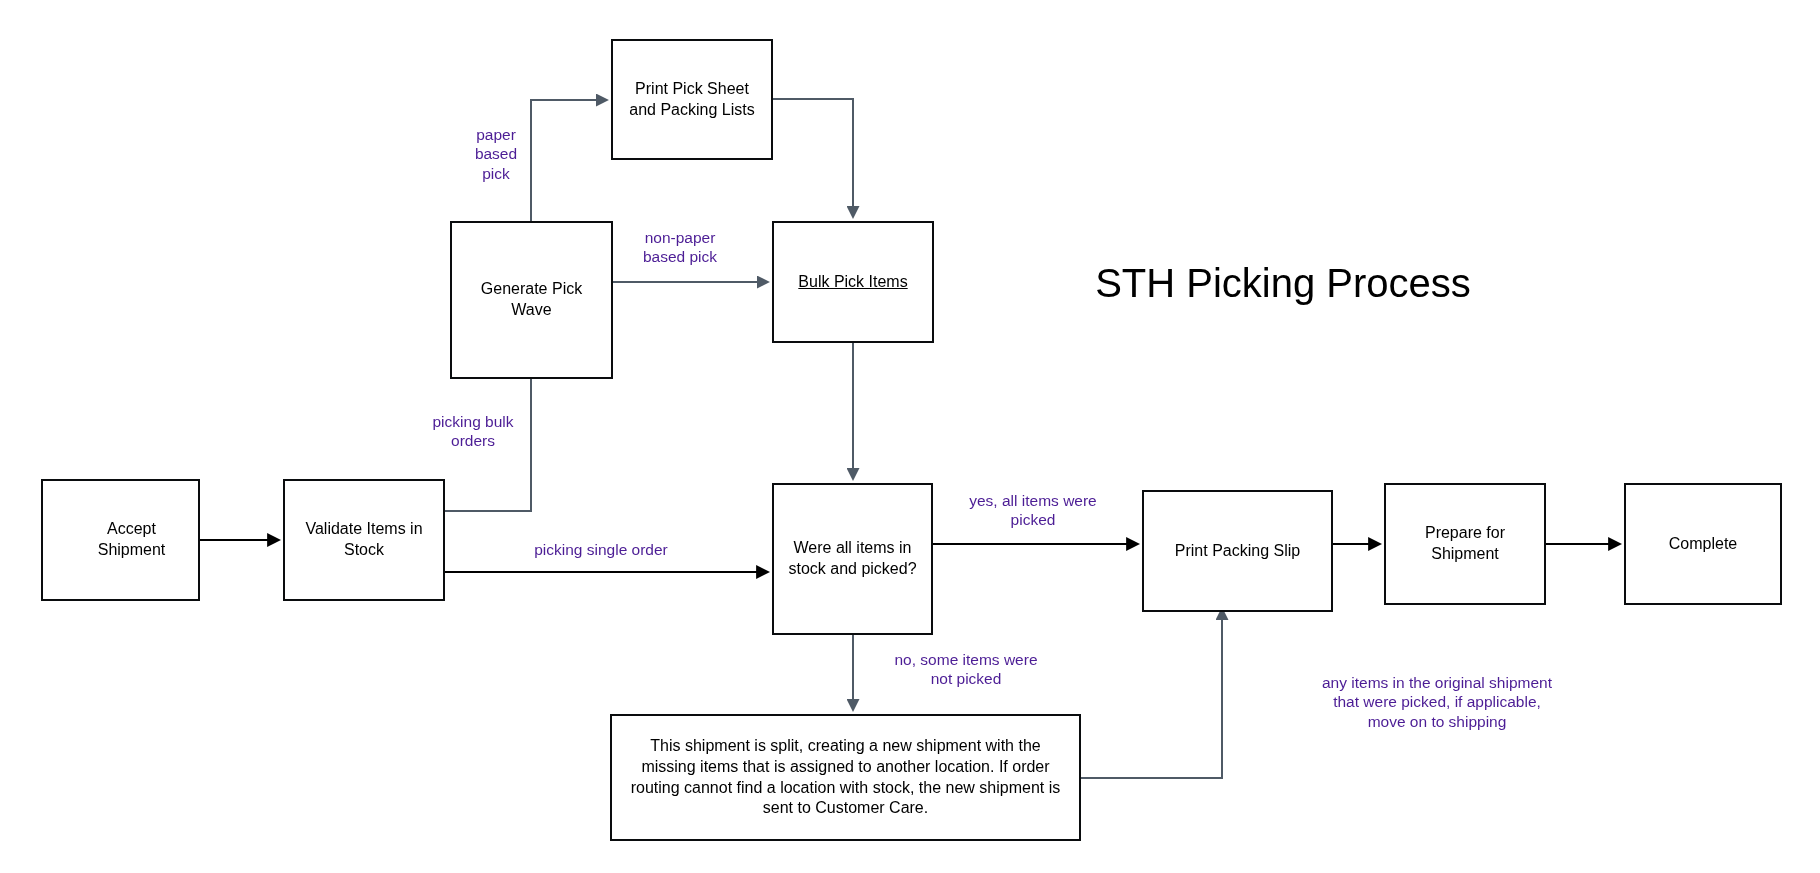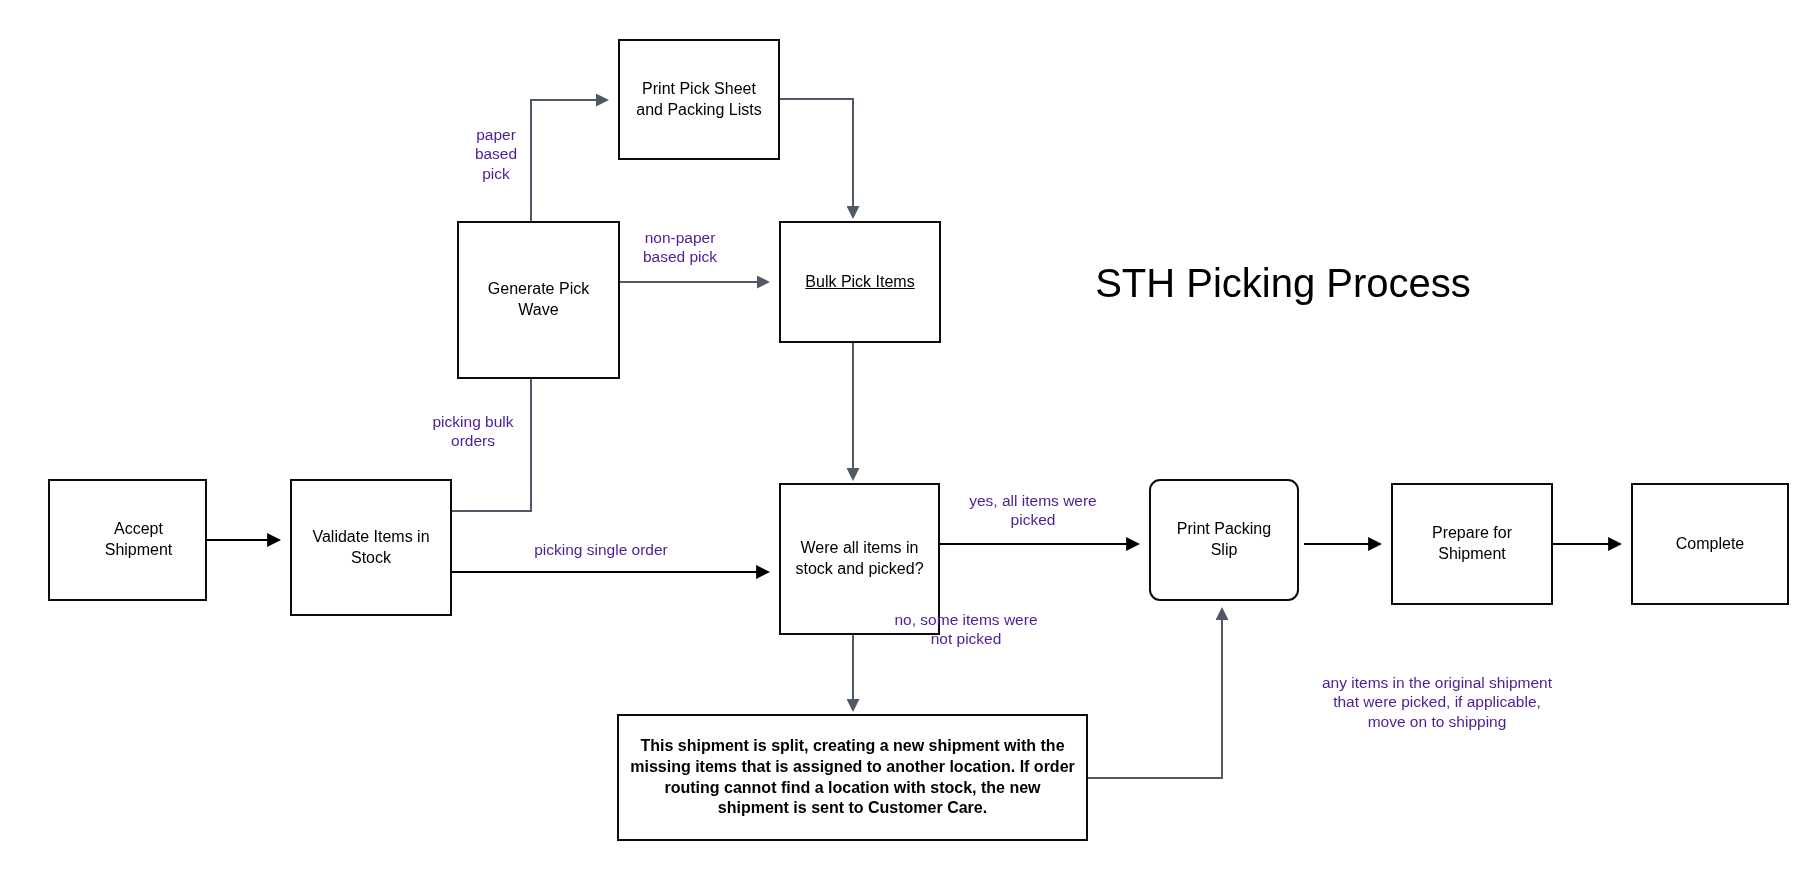--- a/index.html
+++ b/index.html
@@ -28,25 +28,23 @@
     background: #ffffff;
     border: 2px solid #0a0c0e;
     box-sizing: border-box;
     display: flex;
     align-items: center;
     justify-content: center;
     text-align: center;
     font-size: 16px;
     line-height: 1.3;
     padding: 8px 14px;
-    margin-left: 7px;
   }
   .node.wide {
     padding: 8px 10px;
-    font-weight: bold;
   }
   .edge-label {
     position: absolute;
     text-align: center;
     font-size: 15.5px;
     line-height: 1.25;
     white-space: pre-line;
     color: #4c1d95;
   }
   #diagram-title {
@@ -96,41 +94,41 @@
 
     <polyline points="1304,544 1380,544" fill="none" stroke-width="2" marker-end="url(#mk-black)" stroke="#000000"></polyline>
 
     <polyline points="1546,544 1620,544" fill="none" stroke-width="2" marker-end="url(#mk-black)" stroke="#000000"></polyline>
   </svg>
 
   <div class="node" style="left:41px; top:479px; width:159px; height:122px;padding-left:36px;">
     <span>Accept Shipment</span>
   </div>
 
-  <div class="node" style="left:283px; top:479px; width:162px; height:137px;">
+  <div class="node" style="left:283px; top:479px; width:162px; height:122px;">
     <span>Validate Items in Stock</span>
   </div>
 
   <div class="node" style="left:450px; top:221px; width:163px; height:158px;">
     <span>Generate Pick Wave</span>
   </div>
 
   <div class="node" style="left:611px; top:39px; width:162px; height:121px;">
     <span>Print Pick Sheet and Packing Lists</span>
   </div>
 
   <div class="node" style="left:772px; top:221px; width:162px; height:122px;text-decoration:underline;">
     <span>Bulk Pick Items</span>
   </div>
 
   <div class="node" style="left:772px; top:483px; width:161px; height:152px;">
     <span>Were all items in stock and picked?</span>
   </div>
 
-  <div class="node" style="left:1142px; top:479px; width:150px; height:122px;border-radius:11px;">
+  <div class="node" style="left:1142px; top:490px; width:191px; height:122px;">
     <span>Print Packing Slip</span>
   </div>
 
   <div class="node" style="left:1384px; top:483px; width:162px; height:122px;">
     <span>Prepare for Shipment</span>
   </div>
 
   <div class="node" style="left:1624px; top:483px; width:158px; height:122px;">
     <span>Complete</span>
   </div>
@@ -149,20 +147,20 @@
 based pick</div>
 
   <div class="edge-label" style="left:423px; top:412px; width:100px;">picking bulk
 orders</div>
 
   <div class="edge-label" style="left:521px; top:540px; width:160px;">picking single order</div>
 
   <div class="edge-label" style="left:948px; top:491px; width:170px;">yes, all items were
 picked</div>
 
-  <div class="edge-label" style="left:868px; top:610px; width:196px;text-align:center;">no, some items were
+  <div class="edge-label" style="left:868px; top:650px; width:196px;text-align:center;">no, some items were
 not picked</div>
 
   <div class="edge-label" style="left:1292px; top:673px; width:290px;">any items in the original shipment
 that were picked, if applicable,
 move on to shipping</div>
 
 </div>
 
 </body></html>

